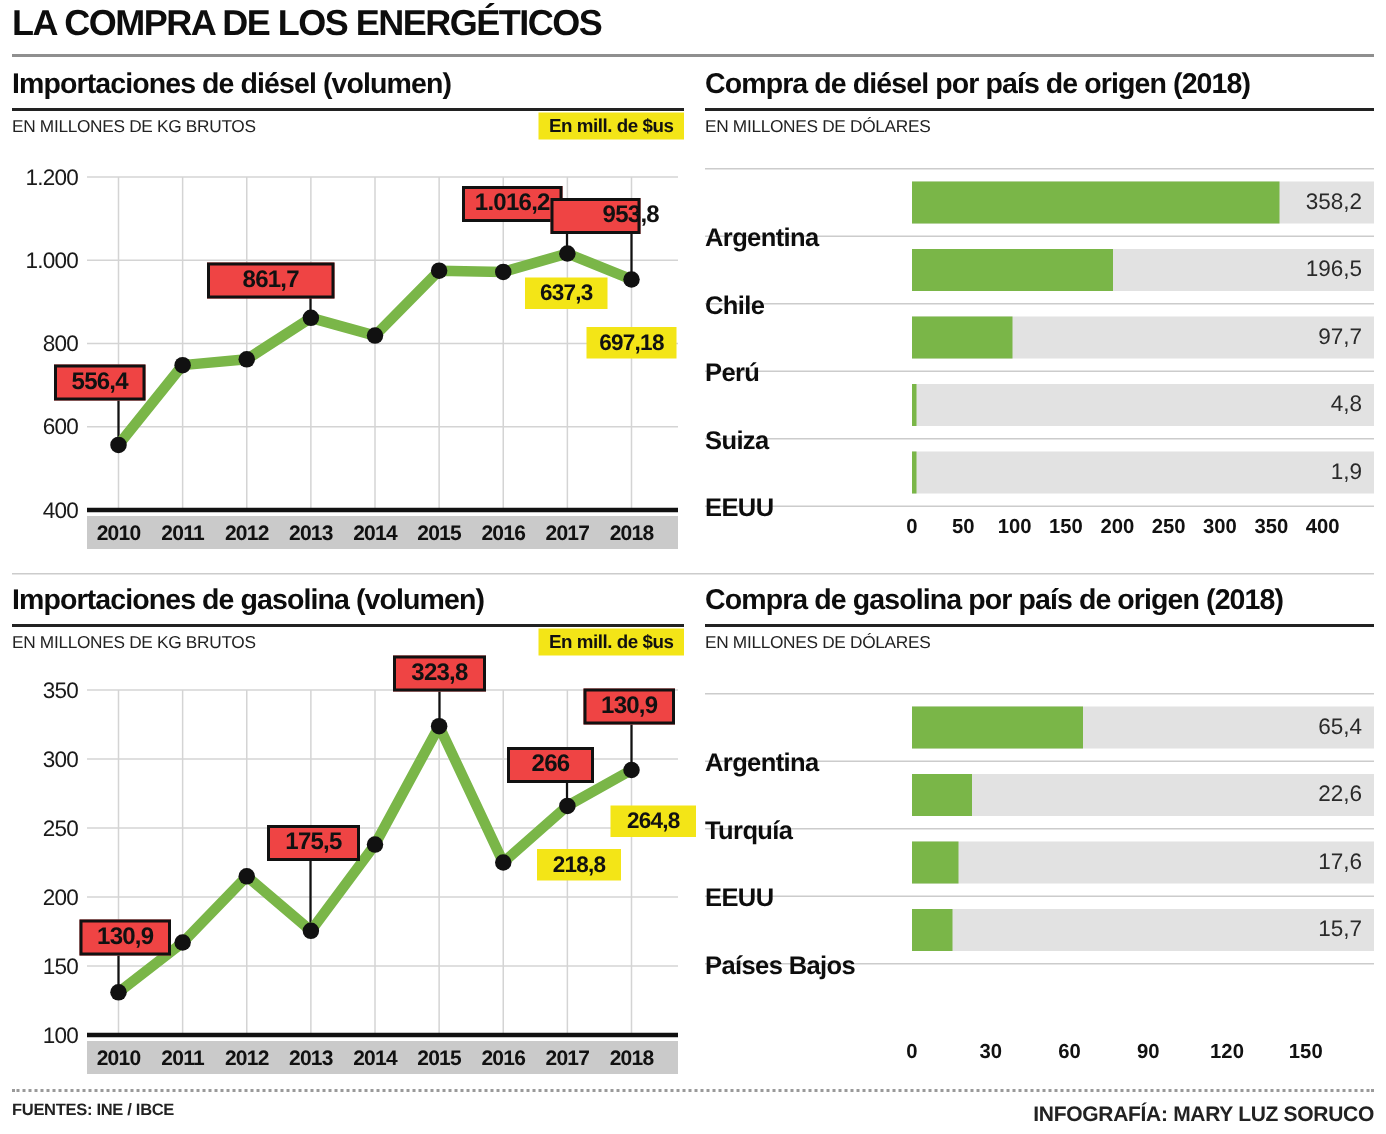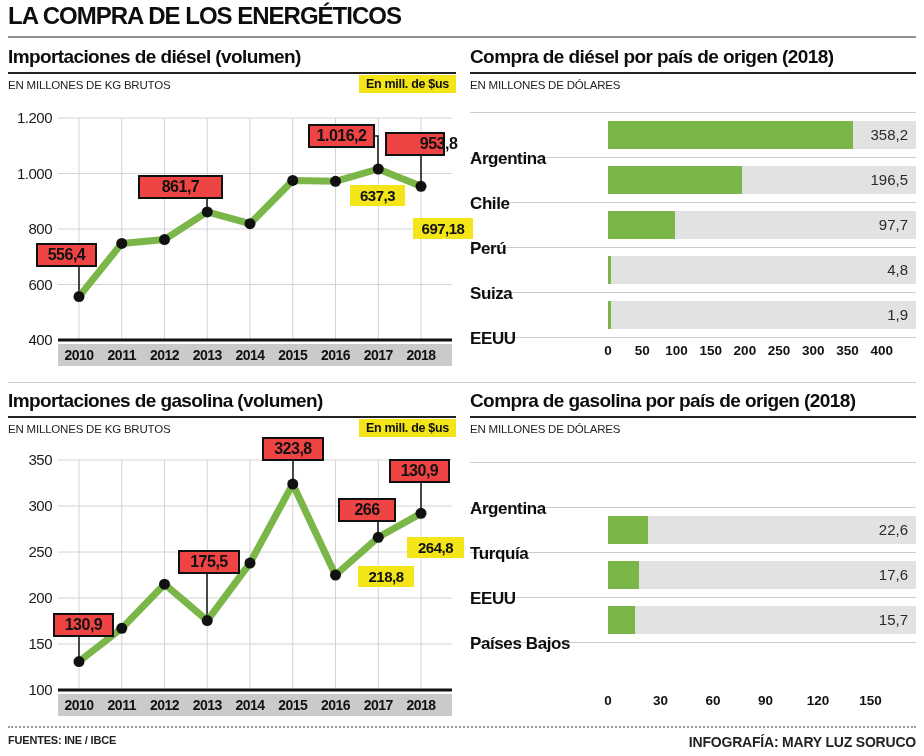--- a/index.html
+++ b/index.html
@@ -96,23 +96,23 @@
         <span style="left: 192px;">2014</span>
         <span style="left: 234.75px;">2015</span>
         <span style="left: 277.5px;">2016</span>
         <span style="left: 320.25px;">2017</span>
         <span style="left: 363px;">2018</span>
       </div>
     <div class="annlayer">
         <div class="ann-box" style="left: 28px; top: 197px; width: 61px;">556,4</div>
         <div class="ann-box" style="left: 130px; top: 129px; width: 85px;">861,7</div>
         <div class="ann-box" style="left: 300px; top: 78px; width: 67px;">1.016,2</div>
-        <div class="ann-box" style="left: 377px; top: 86px; width: 60px; padding-left: 47px;">953,8</div>
+        <div class="ann-box" style="left: 359px; top: 86px; width: 60px; padding-left: 47px;">953,8</div>
         <div class="ann-tag" style="left: 342px; top: 139px; width: 55px;">637,3</div>
-        <div class="ann-tag" style="left: 405px; top: 172px; width: 60px;">697,18</div>
+        <div class="ann-tag" style="left: 383px; top: 172px; width: 60px;">697,18</div>
       </div>
   </section>
 
   <section class="panel" style="left:470px;top:46px;width:446px;height:334px">
     <h2 class="ptitle">Compra de diésel por país de origen (2018)</h2>
     <div class="prule"></div>
     <div class="psub">EN MILLONES DE DÓLARES</div>
     <div class="rows" style="top: 66px;">
         <div class="brow">
           <span class="bcat">Argentina</span>
@@ -228,20 +228,24 @@
       </div>
   </section>
 
   <section class="panel" style="left:470px;top:390px;width:446px;height:334px">
     <h2 class="ptitle">Compra de gasolina por país de origen (2018)</h2>
     <div class="prule"></div>
     <div class="psub">EN MILLONES DE DÓLARES</div>
     <div class="rows" style="top: 72px;">
         <div class="brow">
           <span class="bcat">Argentina</span>
+          <div class="btrack">
+            <div class="bfill" style="width: 114.45px;"></div>
+            <span class="bval">65,4</span>
+          </div>
         </div>
         <div class="brow">
           <span class="bcat">Turquía</span>
           <div class="btrack">
             <div class="bfill" style="width: 39.55px;"></div>
             <span class="bval">22,6</span>
           </div>
         </div>
         <div class="brow">
           <span class="bcat">EEUU</span>

